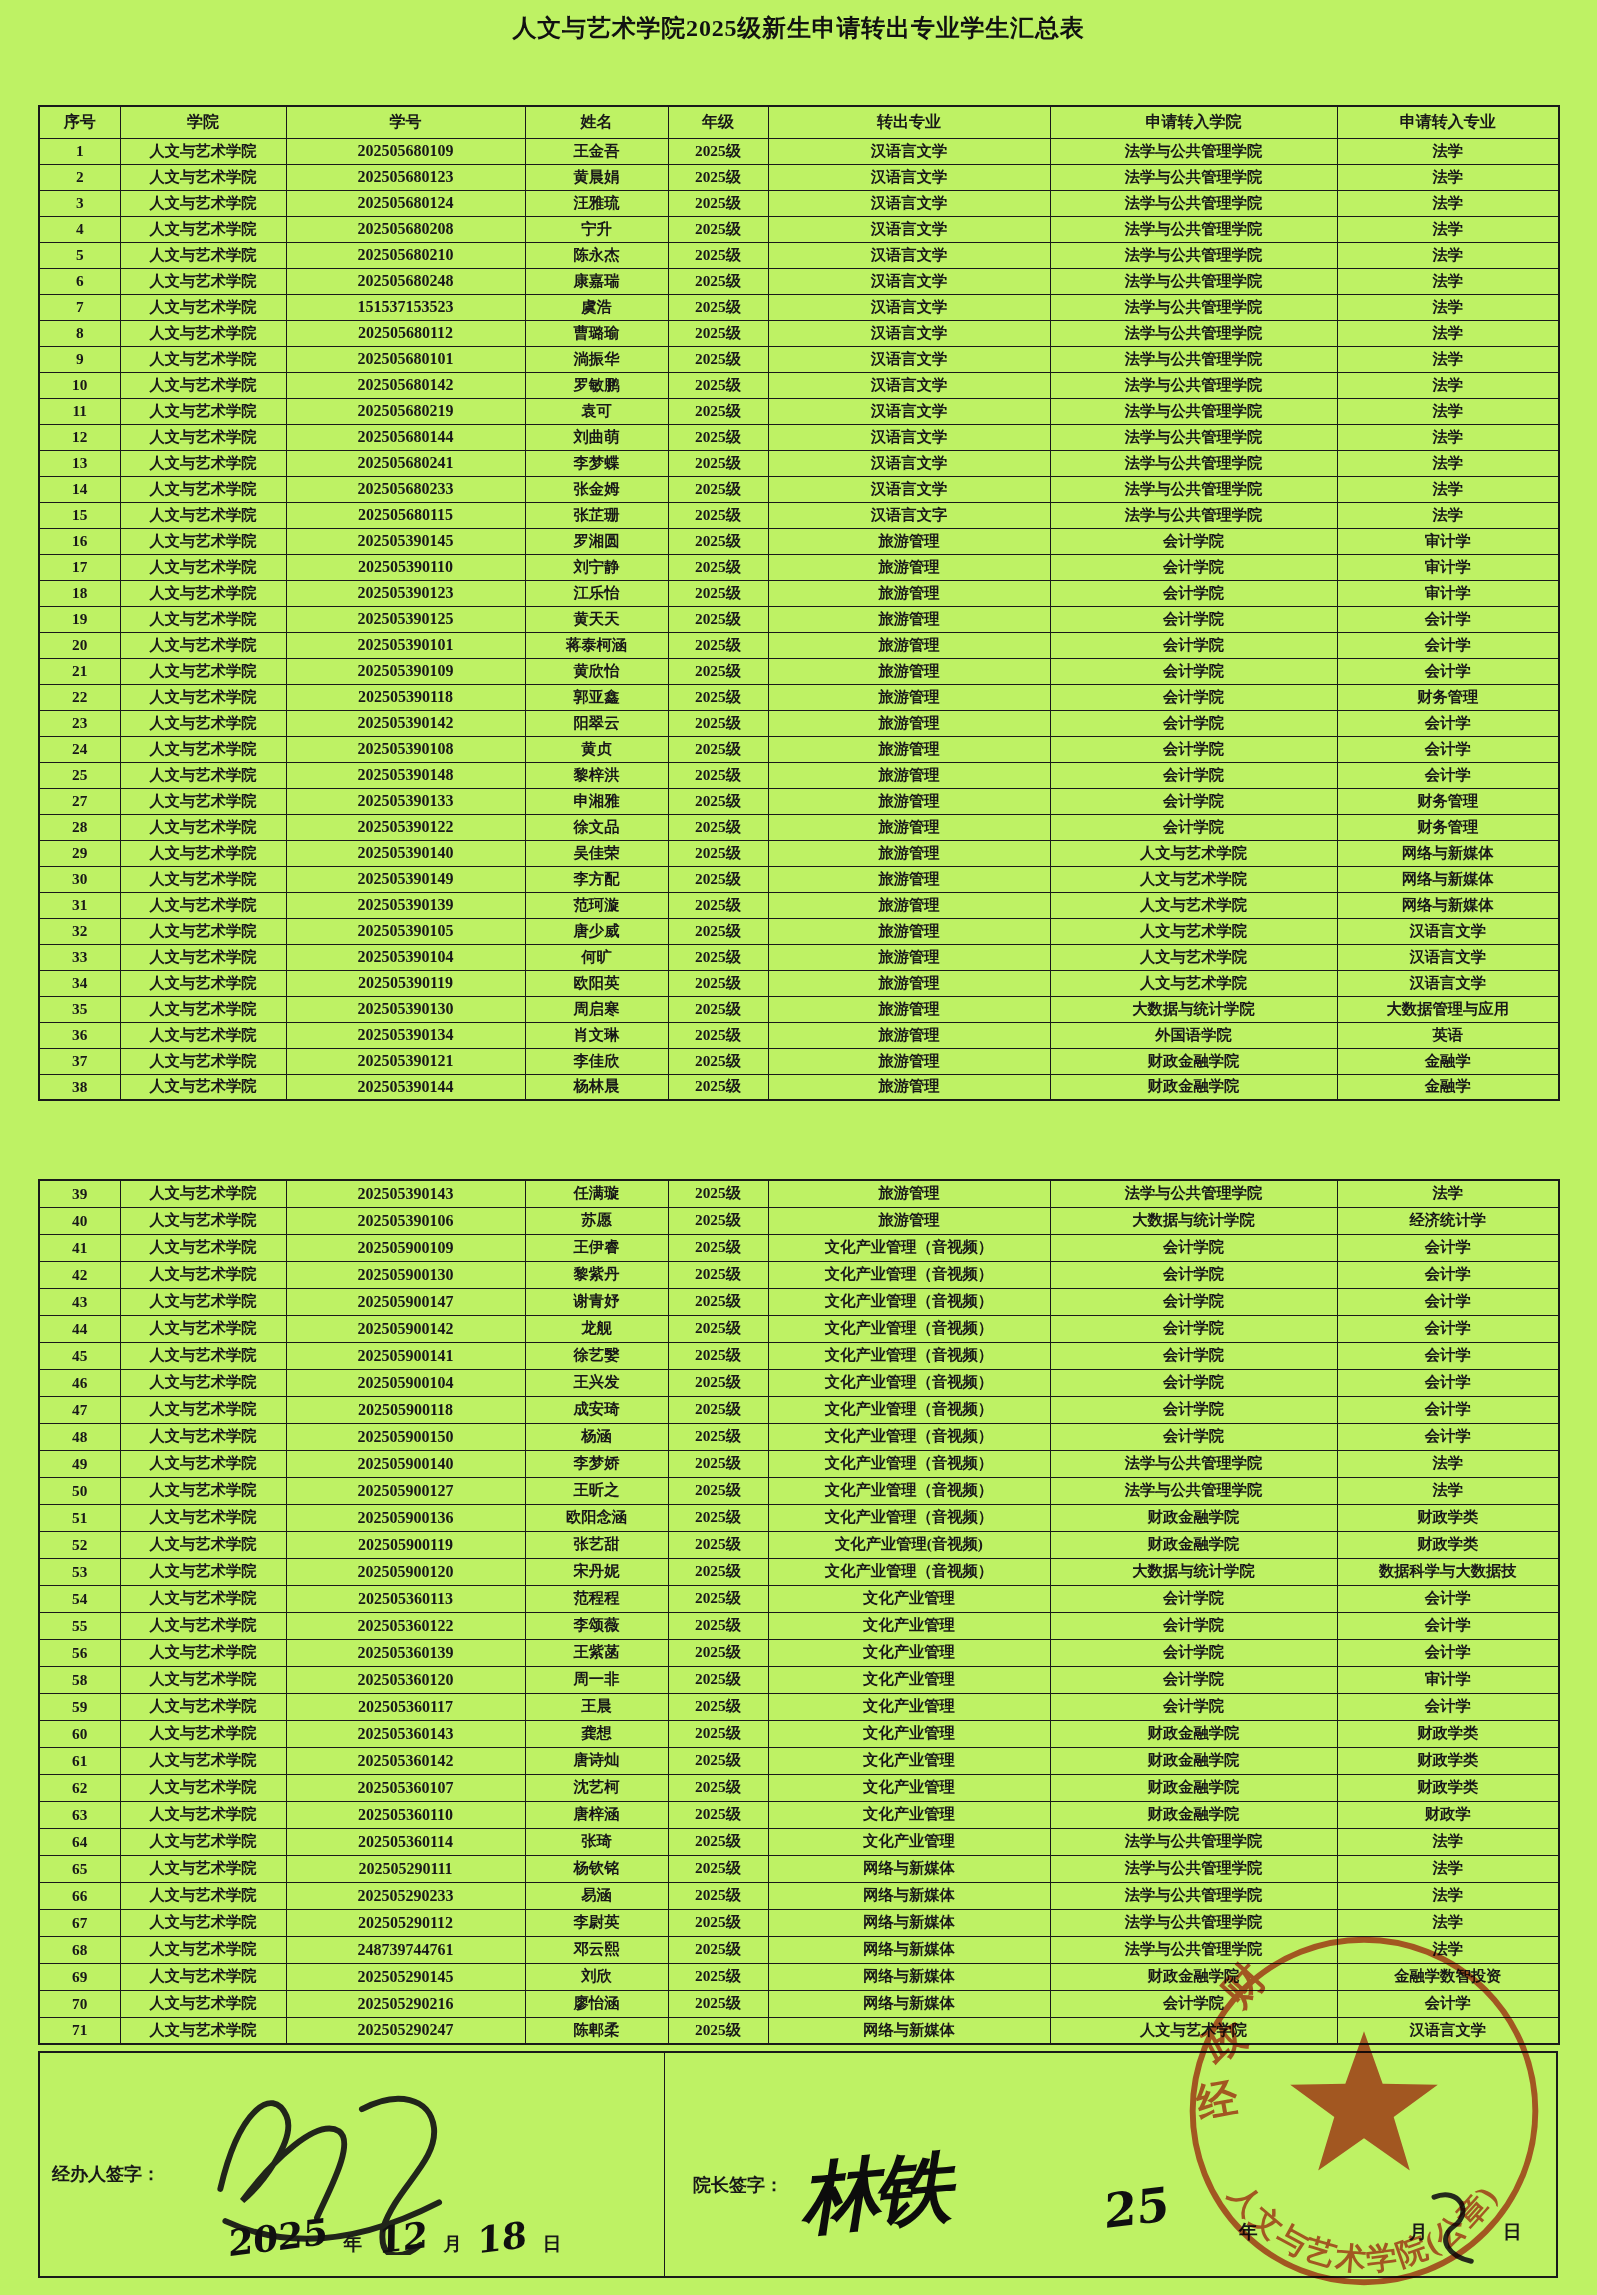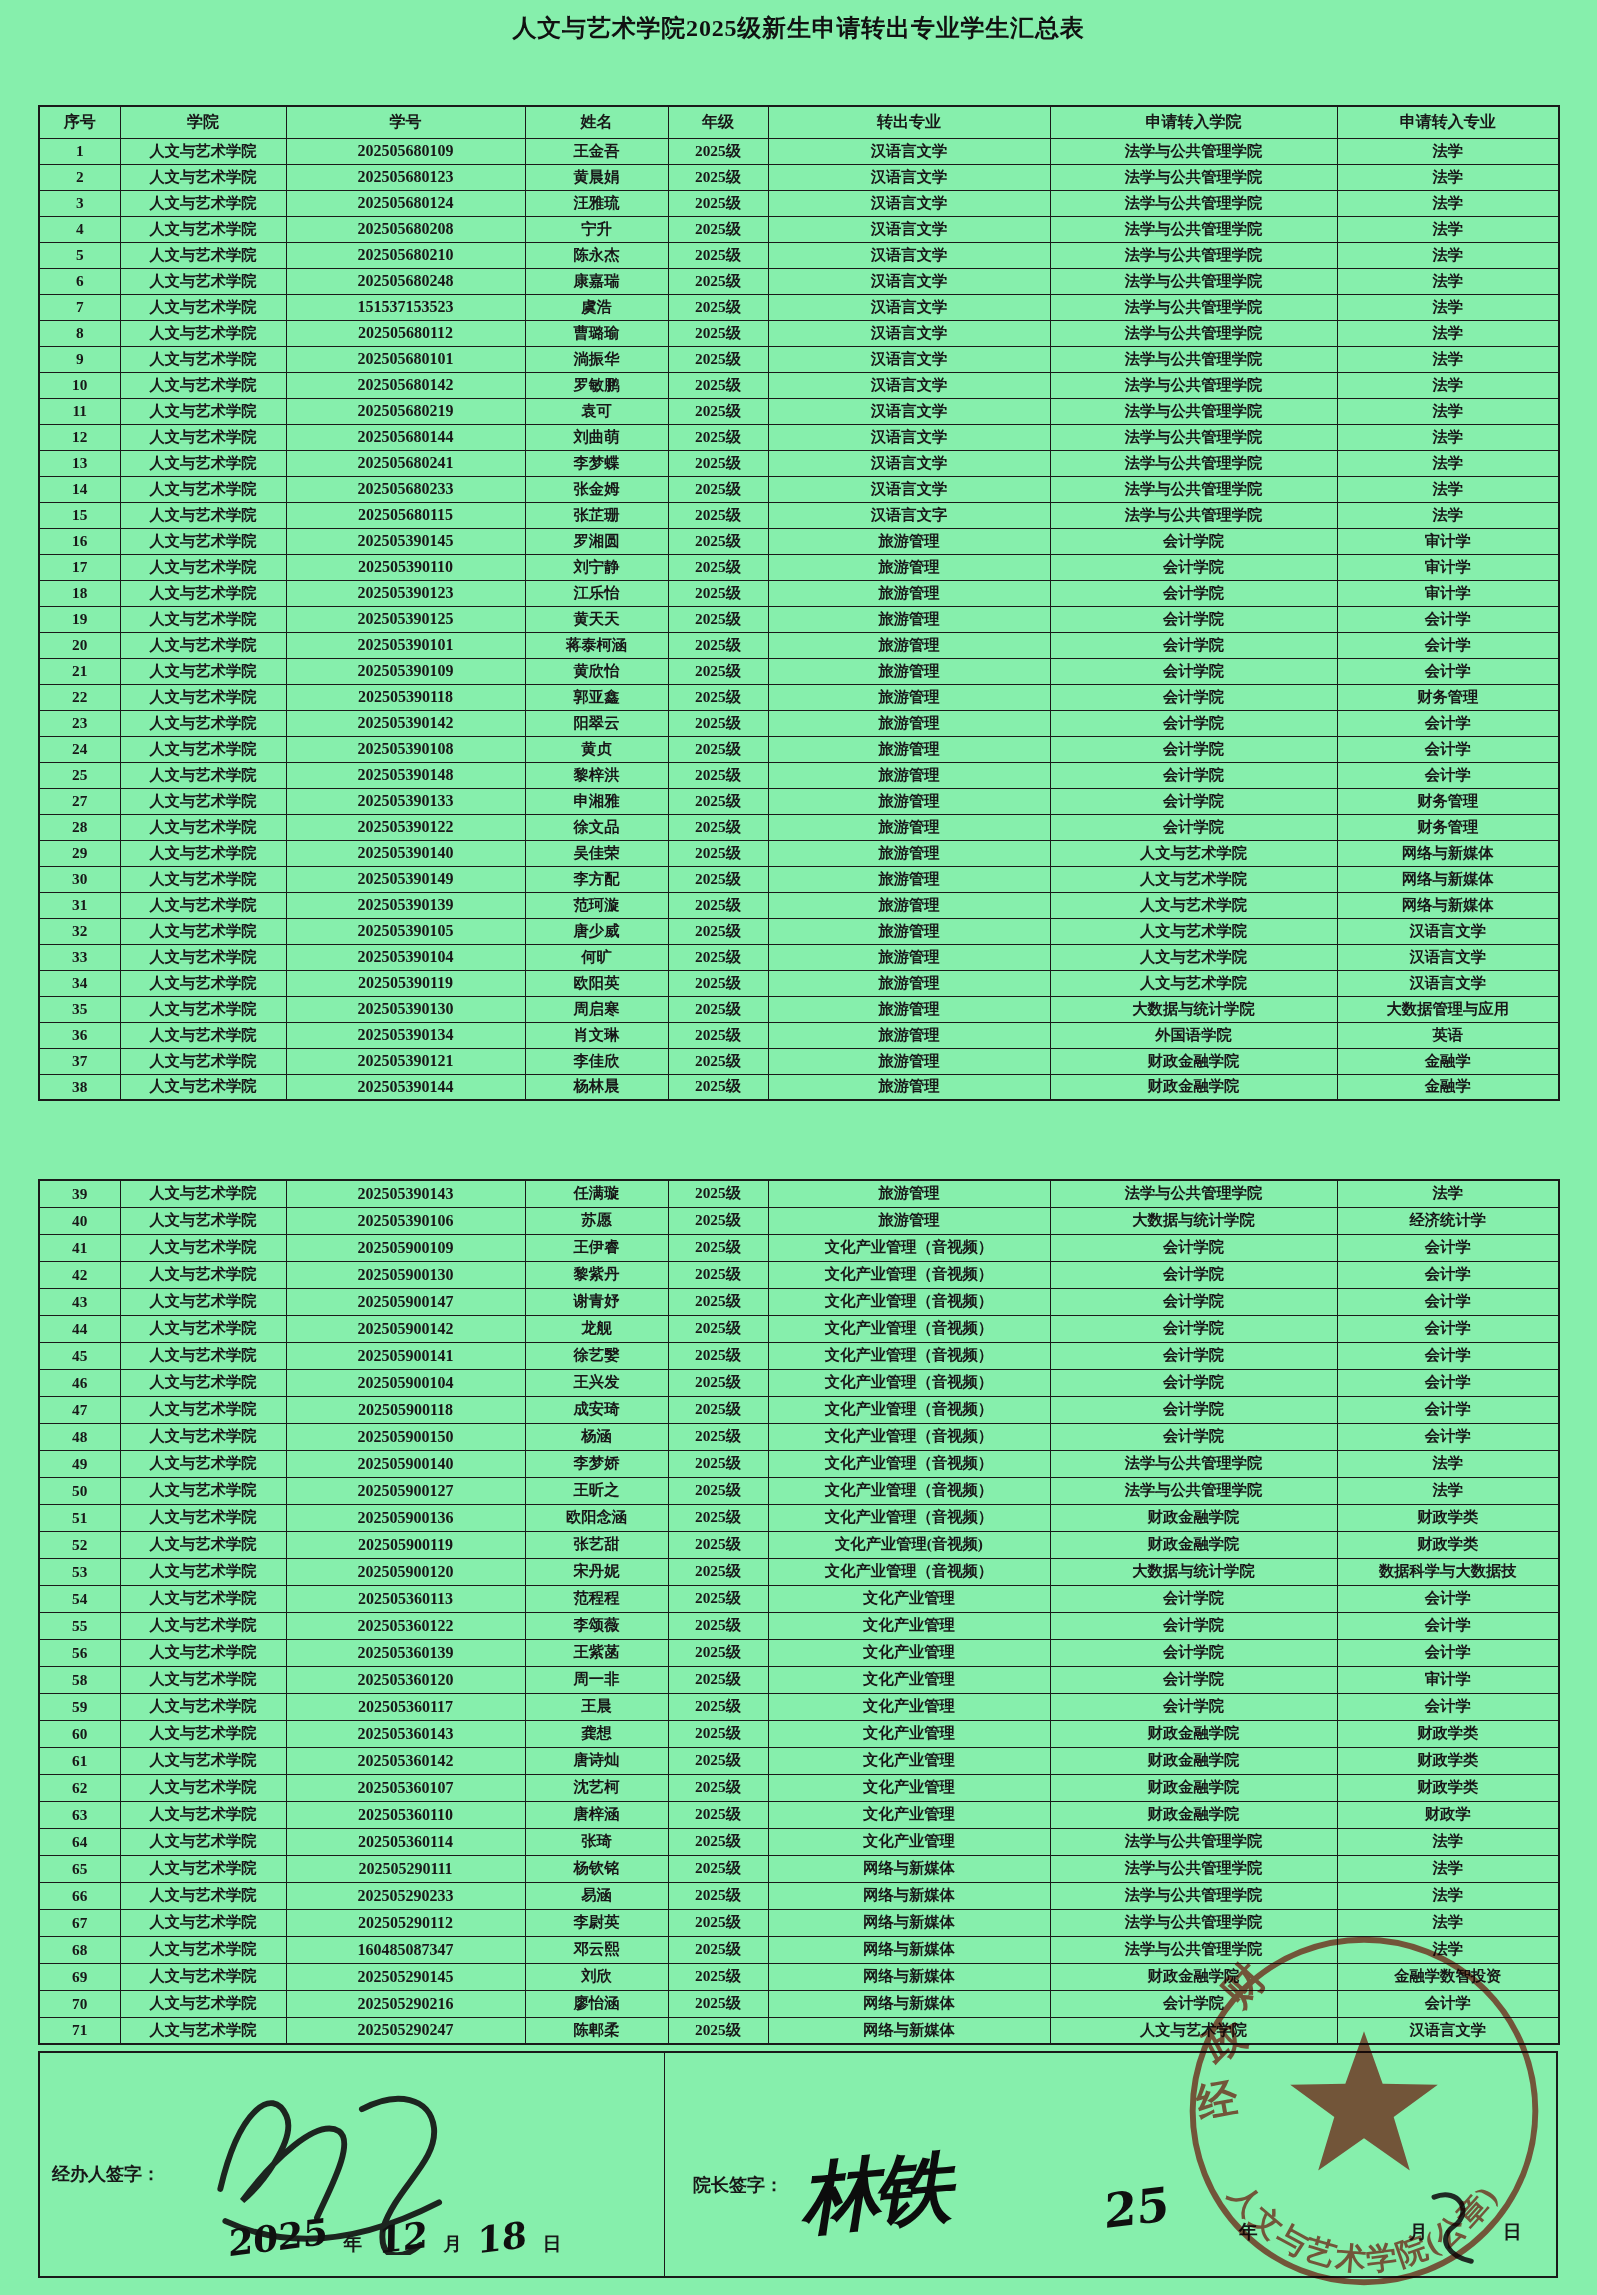--- a/index.html
+++ b/index.html
@@ -1,20 +1,20 @@
 <!DOCTYPE html>
 <html style="--stamp: #d0342c;font-size:13.6px"><head>
 <meta charset="utf-8">
 <style>
   html,body{margin:0;padding:0;}
   body{
     width:1597px;height:2295px;position:relative;background:#ffffff;
     font-family:"Liberation Serif","DejaVu Sans",serif;color:#161616;
   }
-  .page{position:absolute;inset:0;background:#86efac;overflow:hidden;}
+  .page{position:absolute;inset:0;background:#bef264;overflow:hidden;}
   .doc-title{
     position:absolute;top:12px;left:0;width:100%;text-align:center;
     font-size:24px;font-weight:bold;letter-spacing:0.8px;color:#111;
   }
   table.sheet{
     position:absolute;left:38px;border-collapse:collapse;table-layout:fixed;
     width:1520px;background:transparent;margin-top:24px;
   }
   table.sheet{border:2.5px solid #1a1a1a;}
   .sheet th,.sheet td{
@@ -762,21 +762,21 @@
           <td>202505290112</td>
           <td>李尉英</td>
           <td>2025级</td>
           <td>网络与新媒体</td>
           <td>法学与公共管理学院</td>
           <td>法学</td>
         </tr>
         <tr>
           <td>68</td>
           <td>人文与艺术学院</td>
-          <td>160485087347</td>
+          <td>248739744761</td>
           <td>邓云熙</td>
           <td>2025级</td>
           <td>网络与新媒体</td>
           <td>法学与公共管理学院</td>
           <td>法学</td>
         </tr>
         <tr>
           <td>69</td>
           <td>人文与艺术学院</td>
           <td>202505290145</td>

